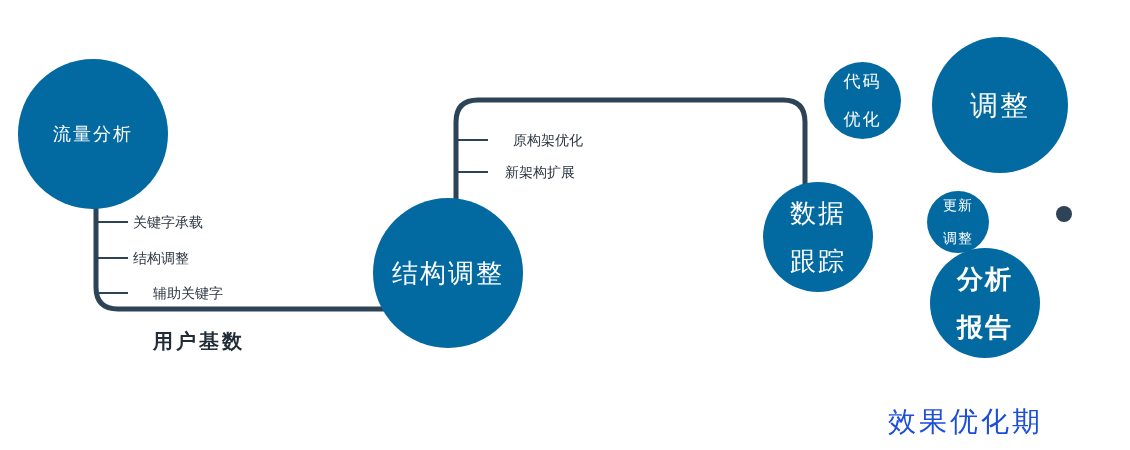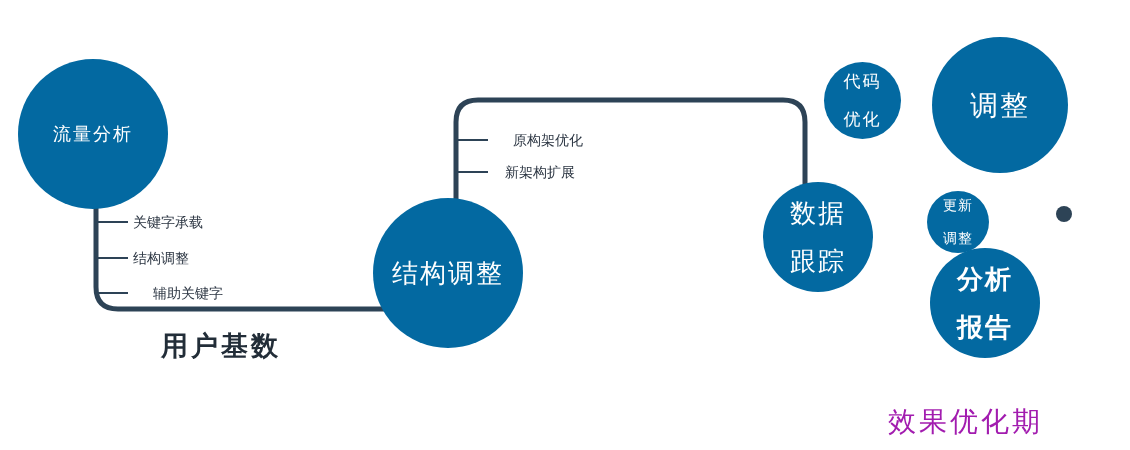--- a/index.html
+++ b/index.html
@@ -46,40 +46,40 @@
   .node-update    { left: 927px; top: 191px; width: 62px;  height: 62px;  font-size: 14px; font-weight: normal; letter-spacing: 1px; }
   .node-report    { left: 930px; top: 248px; width: 110px; height: 110px; font-size: 26px; font-weight: bold; }
   .dot-marker     { position: absolute; left: 1056px; top: 206px; width: 16px; height: 16px; border-radius: 50%; background: #2d4356; }
 
   .edge-label {
     position: absolute;
     color: #222d38;
     white-space: nowrap;
   }
   .label-keyword-carry { left: 528px; top: 60px;  font-size: 27px; letter-spacing: 3px; }
-  .label-user-base     { left: 153px; top: 328px; font-size: 27px; font-weight: bold; letter-spacing: 3px; margin-left: 8px; }
+  .label-user-base     { left: 153px; top: 328px; font-size: 20px; font-weight: bold; letter-spacing: 3px; }
 
   .branch-label {
     position: absolute;
     color: #2b3542;
     font-size: 14px;
     white-space: nowrap;
   }
   .bl-1 { left: 133px; top: 214px; }
   .bl-2 { left: 133px; top: 250px; }
   .bl-3 { left: 133px; top: 285px; margin-left: 20px; }
   .bm-1 { left: 493px; top: 132px; margin-left: 20px; }
   .bm-2 { left: 505px; top: 164px; }
 
   .footer-label {
     position: absolute;
     left: 888px;
     top: 403px;
     font-size: 28px;
-    color: #a21caf;
+    color: #1d4ed8;
     letter-spacing: 3px;
     white-space: nowrap;
   }
 
   .main-edge   { fill: none; stroke: #2d4356; stroke-width: 5; }
   .branch-tick { fill: none; stroke: #2d4356; stroke-width: 2; }
 </style>
 </head>
 <body>
 

